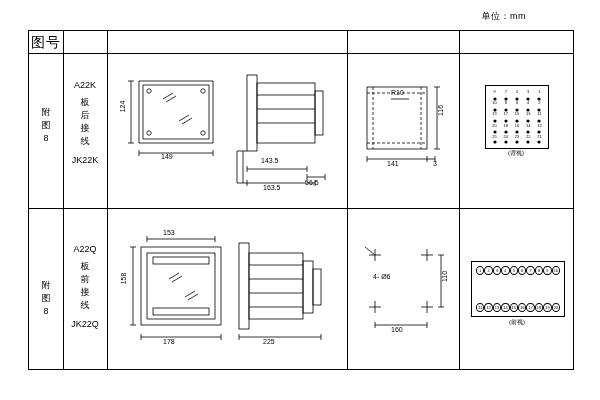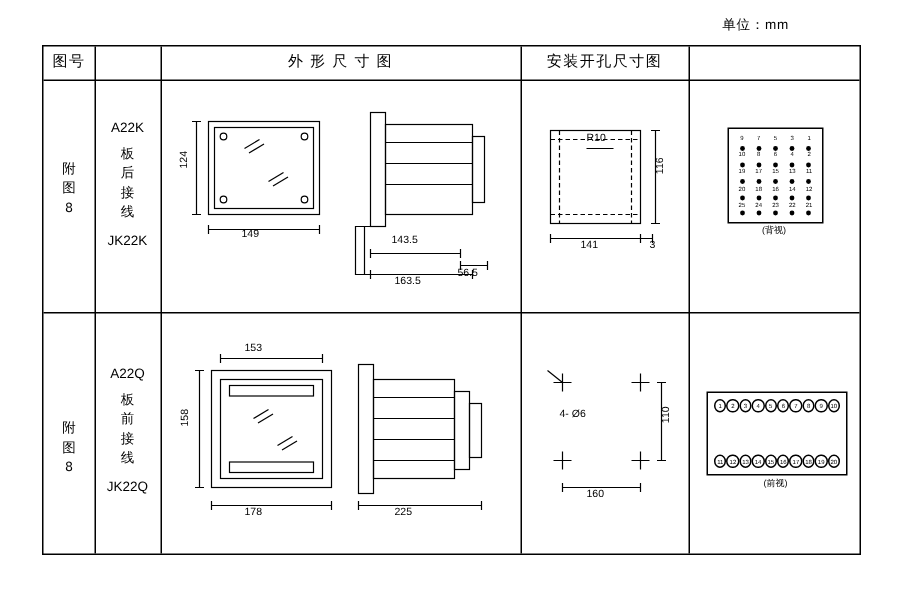--- a/index.html
+++ b/index.html
@@ -46,21 +46,21 @@
     top: 0;
     height: 100%;
     border-left: 1px solid #000;
   }
   
   .hdr {
     position: absolute;
     top: 0;
     height: 22px;
     line-height: 22px;
-    font-size: 10px;
+    font-size: 14px;
     text-align: center;
     letter-spacing: 1px;
   }
   .stackcol {
     position: absolute;
     text-align: center;
     font-size: 9px;
     line-height: 13px;
   }
   svg { display:block; }
@@ -81,22 +81,20 @@
 
     <div class="hline" style="top:22px;"></div>
     <div class="hline" style="top:177px;"></div>
 
     <div class="vline" style="left:34px;"></div>
     <div class="vline" style="left:78px;"></div>
     <div class="vline" style="left:318px;"></div>
     <div class="vline" style="left:430px;"></div>
 
     <div class="hdr" style="left:0; width:34px;">图号</div>
-    <div class="hdr" style="left:78px; width:240px;">外 形 尺 寸 图</div>
-    <div class="hdr" style="left:318px; width:112px;">安装开孔尺寸图</div>
 
     <div class="stackcol" style="left:0; width:34px; top:75px;">
       <div>附</div>
       <div>图</div>
       <div>8</div>
     </div>
 
     <div class="stackcol" style="left:34px; width:44px; top:48px;">
       <div style="font-size:9px; margin-bottom:4px;">A22K</div>
       <div>板</div>

